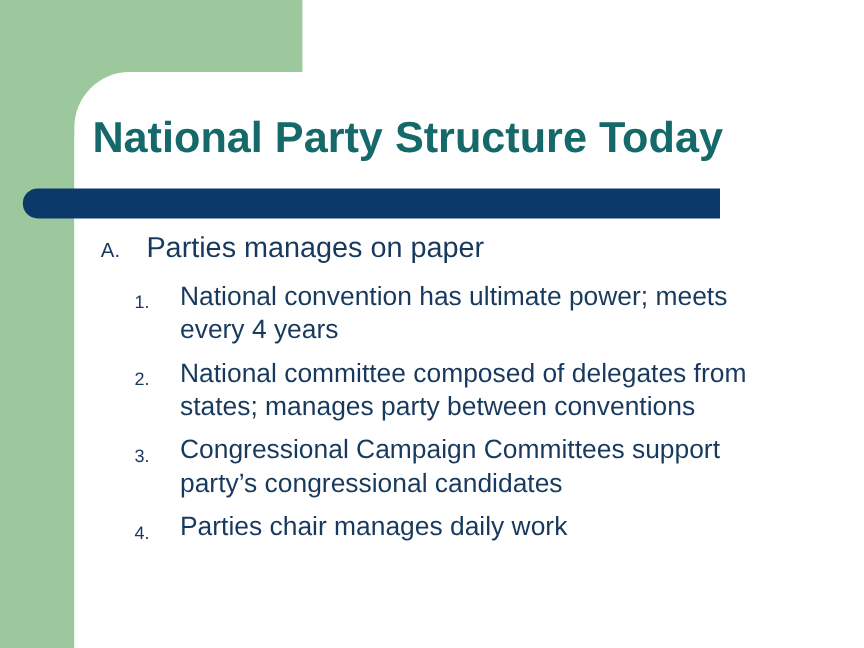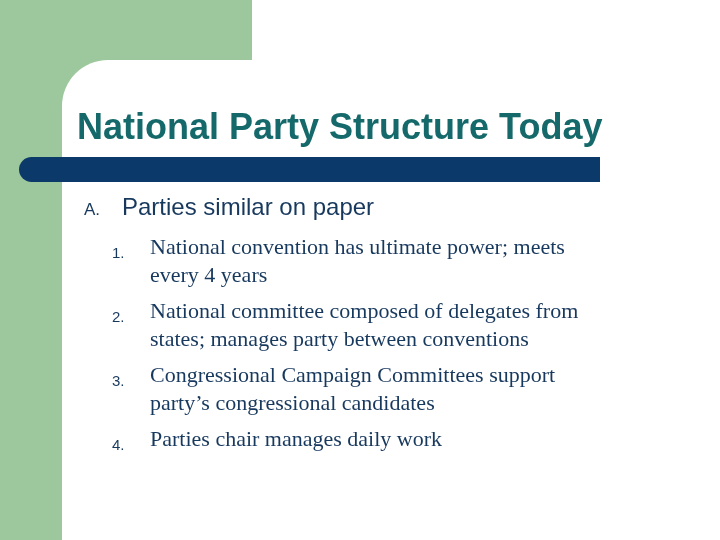--- a/index.html
+++ b/index.html
@@ -32,21 +32,21 @@
     position: absolute;
     left: 62px; top: 60px;
     width: 658px; height: 480px;
     background: #ffffff;
     border-top-left-radius: 46px;
   }
 
   
   .slide-title {
     position: absolute;
-    left: 77px; top: 106px;
+    left: 77px; top: 94px;
     width: 620px;
     font-size: 36px;
     font-weight: bold;
     color: var(--titleTeal);
     white-space: nowrap;
     letter-spacing: 0px;
   }
 
   
   .title-bar {
@@ -90,36 +90,35 @@
     flex: 0 0 38px;
     width: 38px;
     font-size: 15px;
     padding-top: 6px;
     line-height: 28px;
   }
   .item-text {
     font-size: 22px;
     line-height: 28px;
     width: 524px;
-    font-family: Liberation Serif, serif;
   }
 </style>
 </head>
 <body>
 
 <div class="sage-left"></div>
 <div class="sage-topleft"></div>
 <div class="content-panel"></div>
 
 <div class="slide-title">National Party Structure Today</div>
 <div class="title-bar"></div>
 
 <div class="section-row">
   <span class="section-marker">A.</span>
-  <span class="section-text">Parties similar on paper</span>
+  <span class="section-text">Parties manages on paper</span>
 </div>
 
 <div class="items">
   <div class="item">
     <span class="item-number">1.</span>
     <span class="item-text">National convention has ultimate power; meets<br>every 4 years</span>
   </div>
   <div class="item">
     <span class="item-number">2.</span>
     <span class="item-text">National committee composed of delegates from<br>states; manages party between conventions</span>

